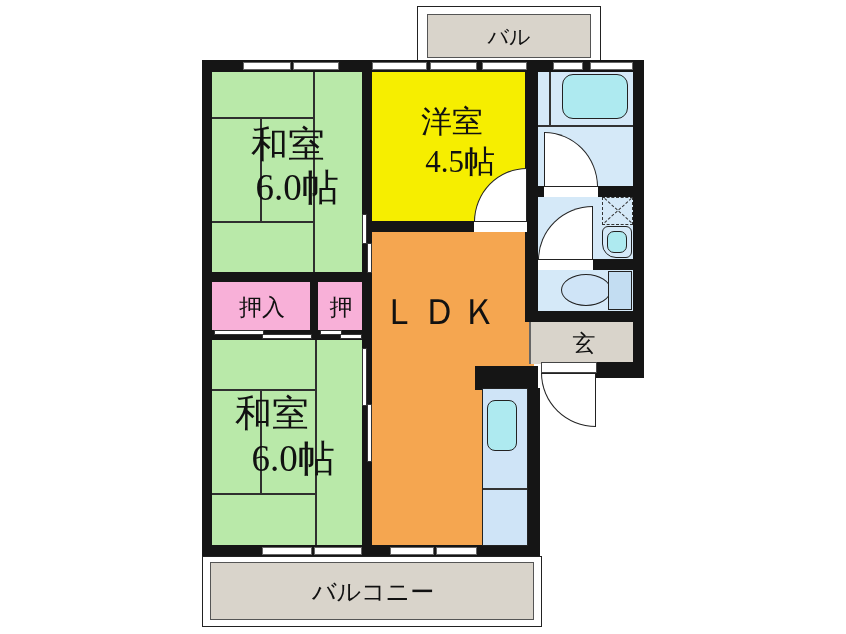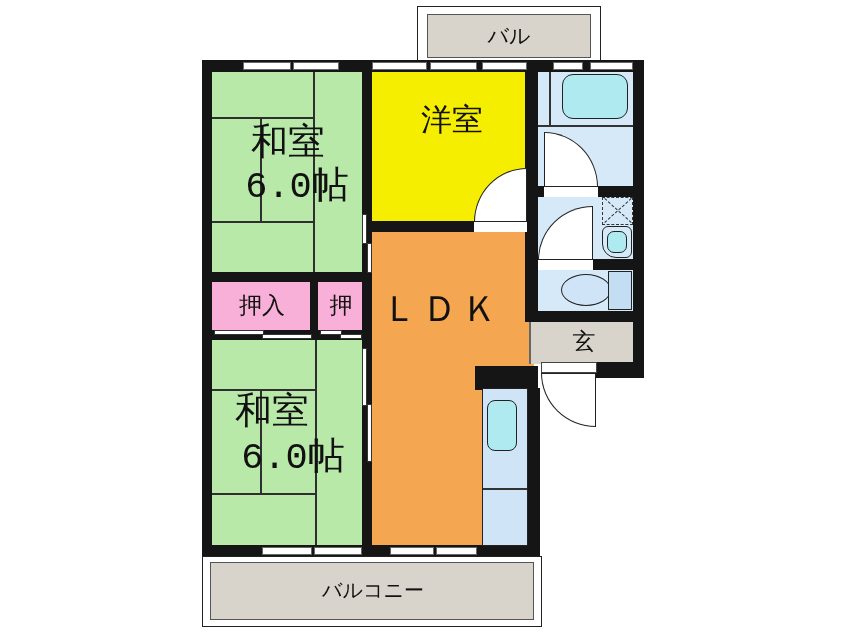--- a/index.html
+++ b/index.html
@@ -1,17 +1,17 @@
 <!DOCTYPE html>
 <html><head>
 <meta charset="utf-8">
 <style>
   html,body{margin:0;padding:0;background:#fff;}
   #plan{position:relative;width:846px;height:634px;background:#fff;overflow:hidden;
-        font-family:Liberation Mono, monospace;}
+        font-family:Liberation Serif, serif;}
   .abs{position:absolute;box-sizing:border-box;}
   .wall{background:#151515;}
   .room{border:none;}
   .win{background:#fff;border:1px solid #666;}
   .lbl{color:#111;white-space:nowrap;transform:translate(-50%,-50%);line-height:1;}
   .tat{background:#2f2f2f;}
   .fus{background:#fff;border:1px solid #333;}
   .arc{background:#fff;border:1.6px solid #222;}
   .fixture{border:1.7px solid #222;}
 </style>
@@ -19,21 +19,21 @@
 <body>
 
 <div id="plan">
 
   <div class="abs" style="left:417px;top:6px;width:184px;height:56px;background:#fff;border:1.6px solid #222;"></div>
   <div class="abs" style="left:427px;top:14px;width:164px;height:44px;background:#d9d4cb;border:1.2px solid #555;"></div>
   <div class="abs lbl" style="left:509px;top:37px;font-size:21px;">バル</div>
 
   <div class="abs" style="left:202px;top:556px;width:340px;height:71px;background:#fff;border:1.6px solid #222;"></div>
   <div class="abs" style="left:210px;top:562px;width:324px;height:58px;background:#d9d4cb;border:1.2px solid #555;"></div>
-  <div class="abs lbl" style="left:373px;top:592px;font-size:20px;">バルコニー</div>
+  <div class="abs lbl" style="left:373px;top:592px;font-size:24px;">バルコニー</div>
 
   <div class="abs room" style="left:212px;top:72px;width:150px;height:200px;background:#b9e9a9;"></div>
   <div class="abs room" style="left:372px;top:72px;width:153px;height:149px;background:#f6ee00;"></div>
   <div class="abs room" style="left:372px;top:232px;width:162px;height:313px;background:#f5a650;"></div>
   <div class="abs room" style="left:538px;top:72px;width:95px;height:250px;background:#d5e9f8;"></div>
   <div class="abs room" style="left:212px;top:282px;width:98px;height:48px;background:#f8b0d8;"></div>
   <div class="abs room" style="left:318px;top:282px;width:44px;height:48px;background:#f8b0d8;"></div>
   <div class="abs room" style="left:212px;top:340px;width:150px;height:205px;background:#b9e9a9;"></div>
   <div class="abs room" style="left:529px;top:322px;width:104px;height:42px;background:#d9d4cb;"></div>
   <div class="abs" style="left:529px;top:322px;width:2px;height:42px;background:#666;"></div>
@@ -111,20 +111,21 @@
   <div class="abs fixture" style="left:608px;top:271px;width:24px;height:39px;background:#c3ddf2;"></div>
 
   <div class="abs fixture" style="left:482px;top:388px;width:46px;height:158px;background:#cfe4f7;"></div>
   <div class="abs" style="left:483px;top:488px;width:44px;height:2px;background:#333;"></div>
   <div class="abs fixture" style="left:487px;top:400px;width:30px;height:51px;background:#aeeaf0;border-radius:8px;"></div>
 
   <div class="abs lbl" style="left:288px;top:144px;font-size:37px;">和室</div>
   <div class="abs lbl" style="left:297px;top:187px;font-size:37px;">6.0帖</div>
 
   <div class="abs lbl" style="left:452px;top:121px;font-size:31px;">洋室</div>
+  <div class="abs lbl" style="left:460px;top:161px;font-size:31px;">4.5帖</div>
 
   <div class="abs lbl" style="left:442px;top:312px;font-size:36px;letter-spacing:4px;">ＬＤＫ</div>
 
   <div class="abs lbl" style="left:272px;top:413px;font-size:37px;">和室</div>
   <div class="abs lbl" style="left:293px;top:458px;font-size:37px;">6.0帖</div>
 
   <div class="abs lbl" style="left:262px;top:307px;font-size:23px;">押入</div>
   <div class="abs lbl" style="left:341px;top:307px;font-size:23px;">押</div>
   <div class="abs lbl" style="left:584px;top:343px;font-size:23px;">玄</div>
 

